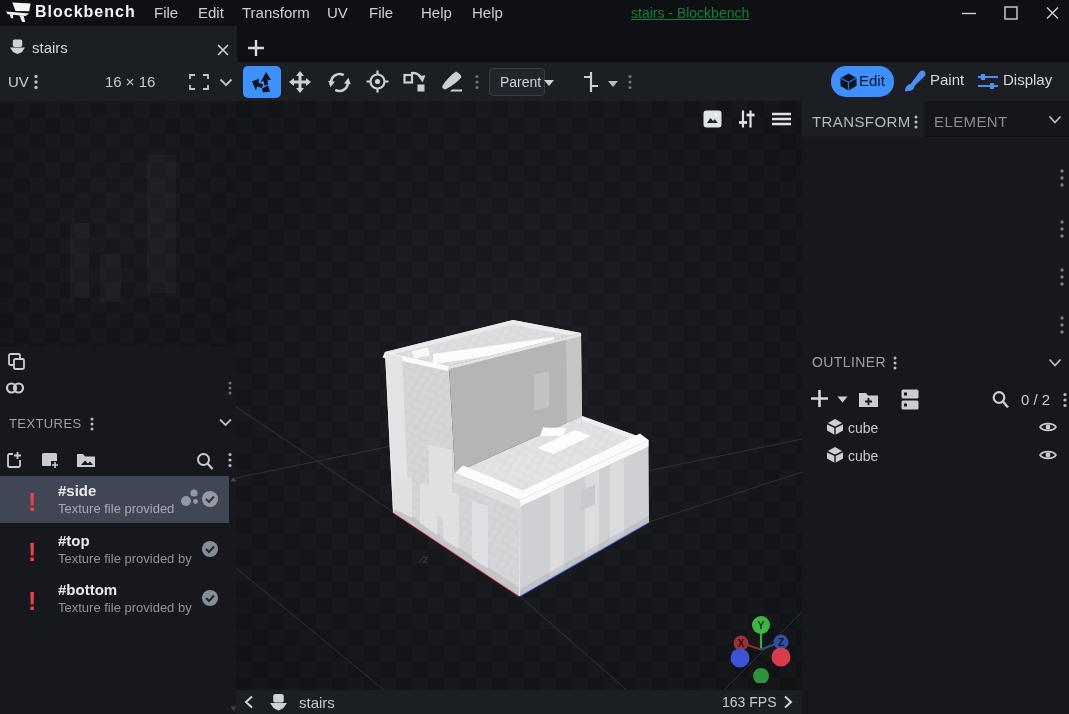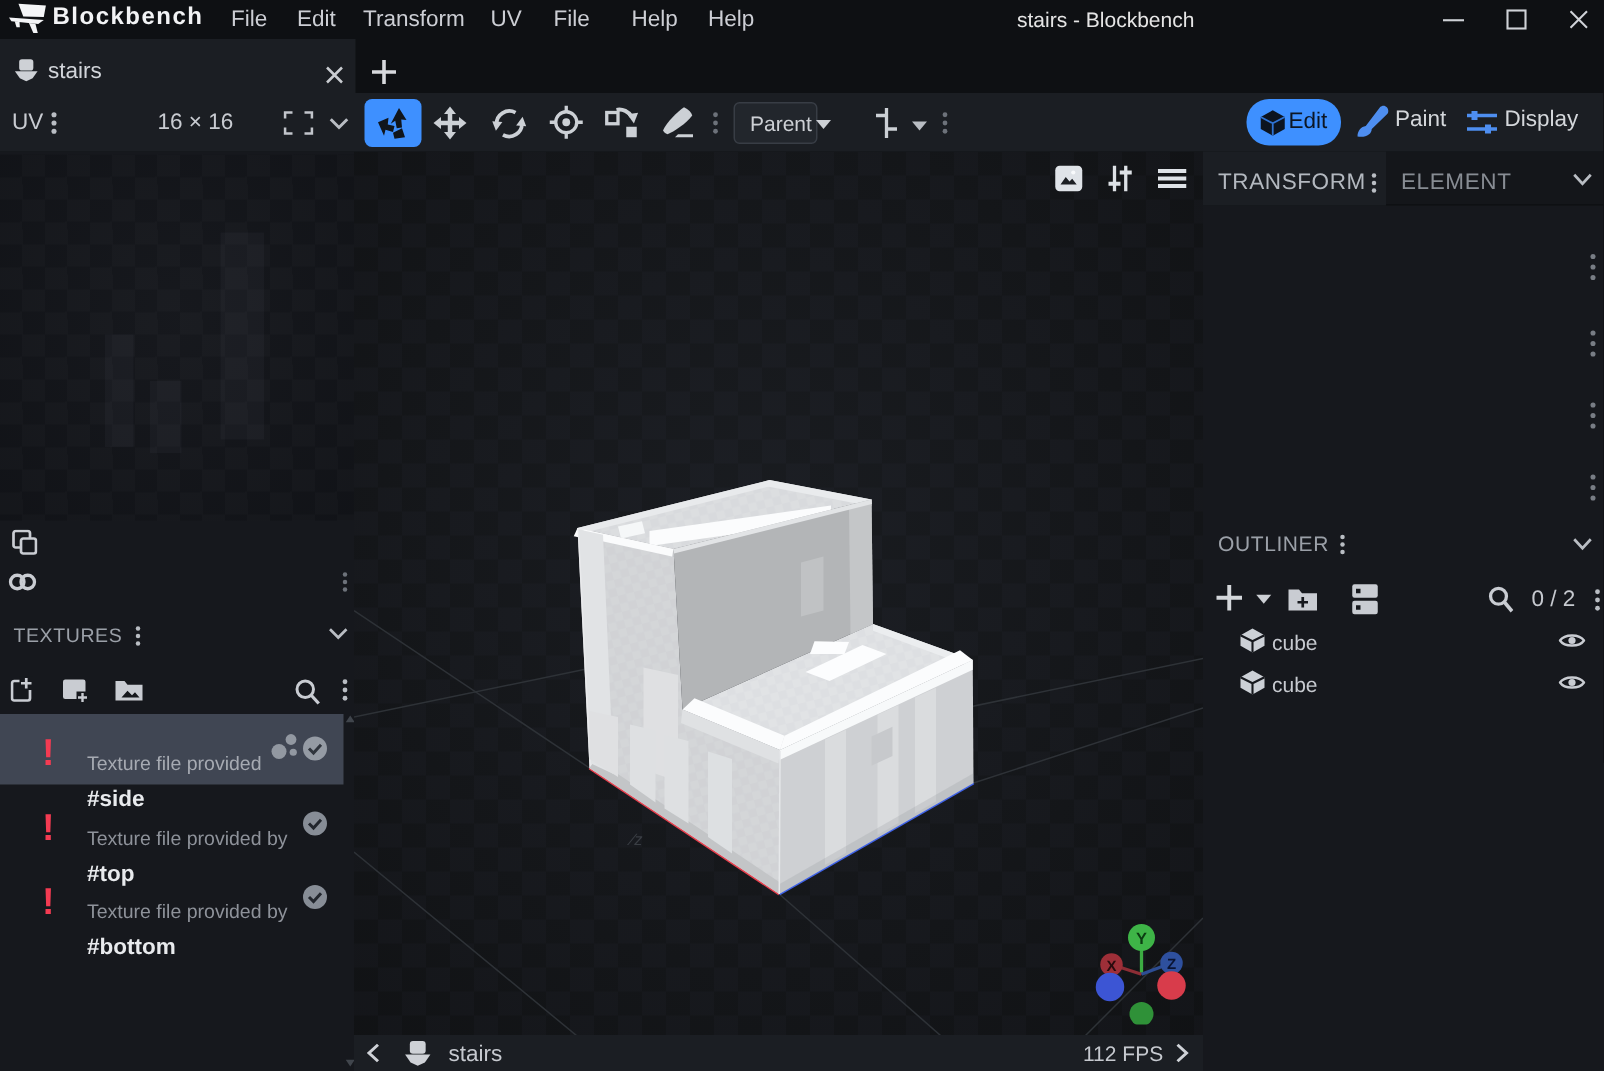--- a/index.html
+++ b/index.html
@@ -1,21 +1,21 @@
 <!DOCTYPE html>
 <html><head><meta charset="utf-8"><style>
 *{margin:0;padding:0;box-sizing:border-box}
 html,body{width:1069px;height:714px;overflow:hidden;background:#101216;font-family:"Liberation Sans",sans-serif;}
 #app{position:relative;width:1069px;height:714px;background:#101216;}
 .abs{position:absolute}
 
 #titlebar{left:0;top:0;width:1069px;height:26px;background:#0e1013;color:#d2d4d9;}
 #titlebar .logo-text{left:35px;top:3px;font-size:16px;font-weight:bold;letter-spacing:1px;color:#f2f3f5;}
 .menuitem{top:4px;font-size:15px;color:#ccced4;}
-#wintitle{left:678px;top:5px;font-size:14px;color:#e5e5e5;}
+#wintitle{left:631px;top:5px;font-size:14px;color:#15803d;text-decoration:underline;}
 
 #tabrow{left:0;top:26px;width:1069px;height:36px;background:#0e1013;}
 #tab1{left:0;top:0;width:237px;height:36px;background:#1b1e23;}
 #tab1 .tabname{left:32px;top:13px;font-size:15px;color:#d2d5da;}
 
 #toolbar{left:0;top:62px;width:1069px;height:39px;background:#1b1e23;}
 .tbtxt{font-size:15px;color:#c8cbd1;}
 #selbtn{left:243px;top:66px;width:38px;height:32px;background:#3e90ff;border-radius:5px;}
 #parentbtn{left:489px;top:68px;width:56px;height:28px;background:#22262c;border:1px solid #383d45;border-radius:4px;color:#cdd0d5;font-size:14px;line-height:26px;padding-left:10px;}
 #editbtn{left:831px;top:66px;width:63px;height:31px;background:#3e90ff;border-radius:15px;}
@@ -24,21 +24,21 @@
 
 #leftpanel{left:0;top:101px;width:236px;height:613px;background:#16181d;}
 #uvcanvas{left:0;top:2px;width:236px;height:244px;background:
  radial-gradient(ellipse at 50% 45%, rgba(255,255,255,0.015), rgba(0,0,0,0.10)),
  repeating-conic-gradient(#17191e 0 25%, #13151a 0 50%);
  background-size:auto,30px 30px;}
 .uvrect{background:rgba(222,228,240,0.03);}
 #texheader{left:9px;top:315px;font-size:13px;color:#9ba0a8;letter-spacing:0.4px;}
 .texrow{left:0;width:229px;height:47px;}
 .texrow.sel{background:#404653;}
-.textitle{position:absolute;left:58px;top:6px;font-size:15px;font-weight:bold;color:#e8eaed;margin-top:42px;}
+.textitle{position:absolute;left:58px;top:6px;font-size:15px;font-weight:bold;color:#e8eaed;}
 .texsub{position:absolute;left:58px;top:25px;font-size:13px;color:#8e929a;}
 .texrow.sel .texsub{color:#a6aab2;text-align:center;}
 .bang{position:absolute;left:28px;top:12px;font-size:25px;font-weight:bold;color:#f43b52;}
 
 #viewport{left:236px;top:101px;width:566px;height:589px;background:
  radial-gradient(ellipse at 48% 45%, rgba(40,44,52,0.25), rgba(0,0,0,0.22)),
  repeating-conic-gradient(#191b20 0 25%, #15171a 0 50%);
  background-size:auto,32px 32px;}
 
 #statusbar{left:236px;top:690px;width:566px;height:24px;background:#1b1e23;color:#c6c9cf;}
@@ -423,21 +423,21 @@
 
 <div id="statusbar" class="abs">
   <svg class="abs" style="left:7px;top:5px" width="12" height="14" viewBox="0 0 12 14">
         <path d="M9,1.5 L3,7 L9,12.5" stroke="#cfd2d7" stroke-width="2" fill="none"></path>
       </svg>
   <svg class="abs" style="left:33px;top:3px" width="19" height="19" viewBox="0 0 18 18">
     <rect x="4" y="1" width="10" height="8" rx="2" fill="#ced1d6"></rect>
     <path d="M1,9.5 L17,9.5 L13.5,14.5 L9,16.5 L4.5,14.5 Z" fill="#ced1d6"></path>
   </svg>
   <span class="abs sname">stairs</span>
-  <span class="abs fps">112 FPS</span>
+  <span class="abs fps">163 FPS</span>
   <svg class="abs" style="left:546px;top:5px" width="12" height="14" viewBox="0 0 12 14">
         <path d="M3,1.5 L9,7 L3,12.5" stroke="#cfd2d7" stroke-width="2" fill="none"></path>
       </svg>
 </div>
 
 <div id="rightpanel" class="abs">
   <div id="rphead" class="abs">
         <div id="rptab1" class="abs"></div>
       </div>
   <span class="abs rphtxt" style="left:10px;top:12px;color:#b3b8bf">TRANSFORM</span>

